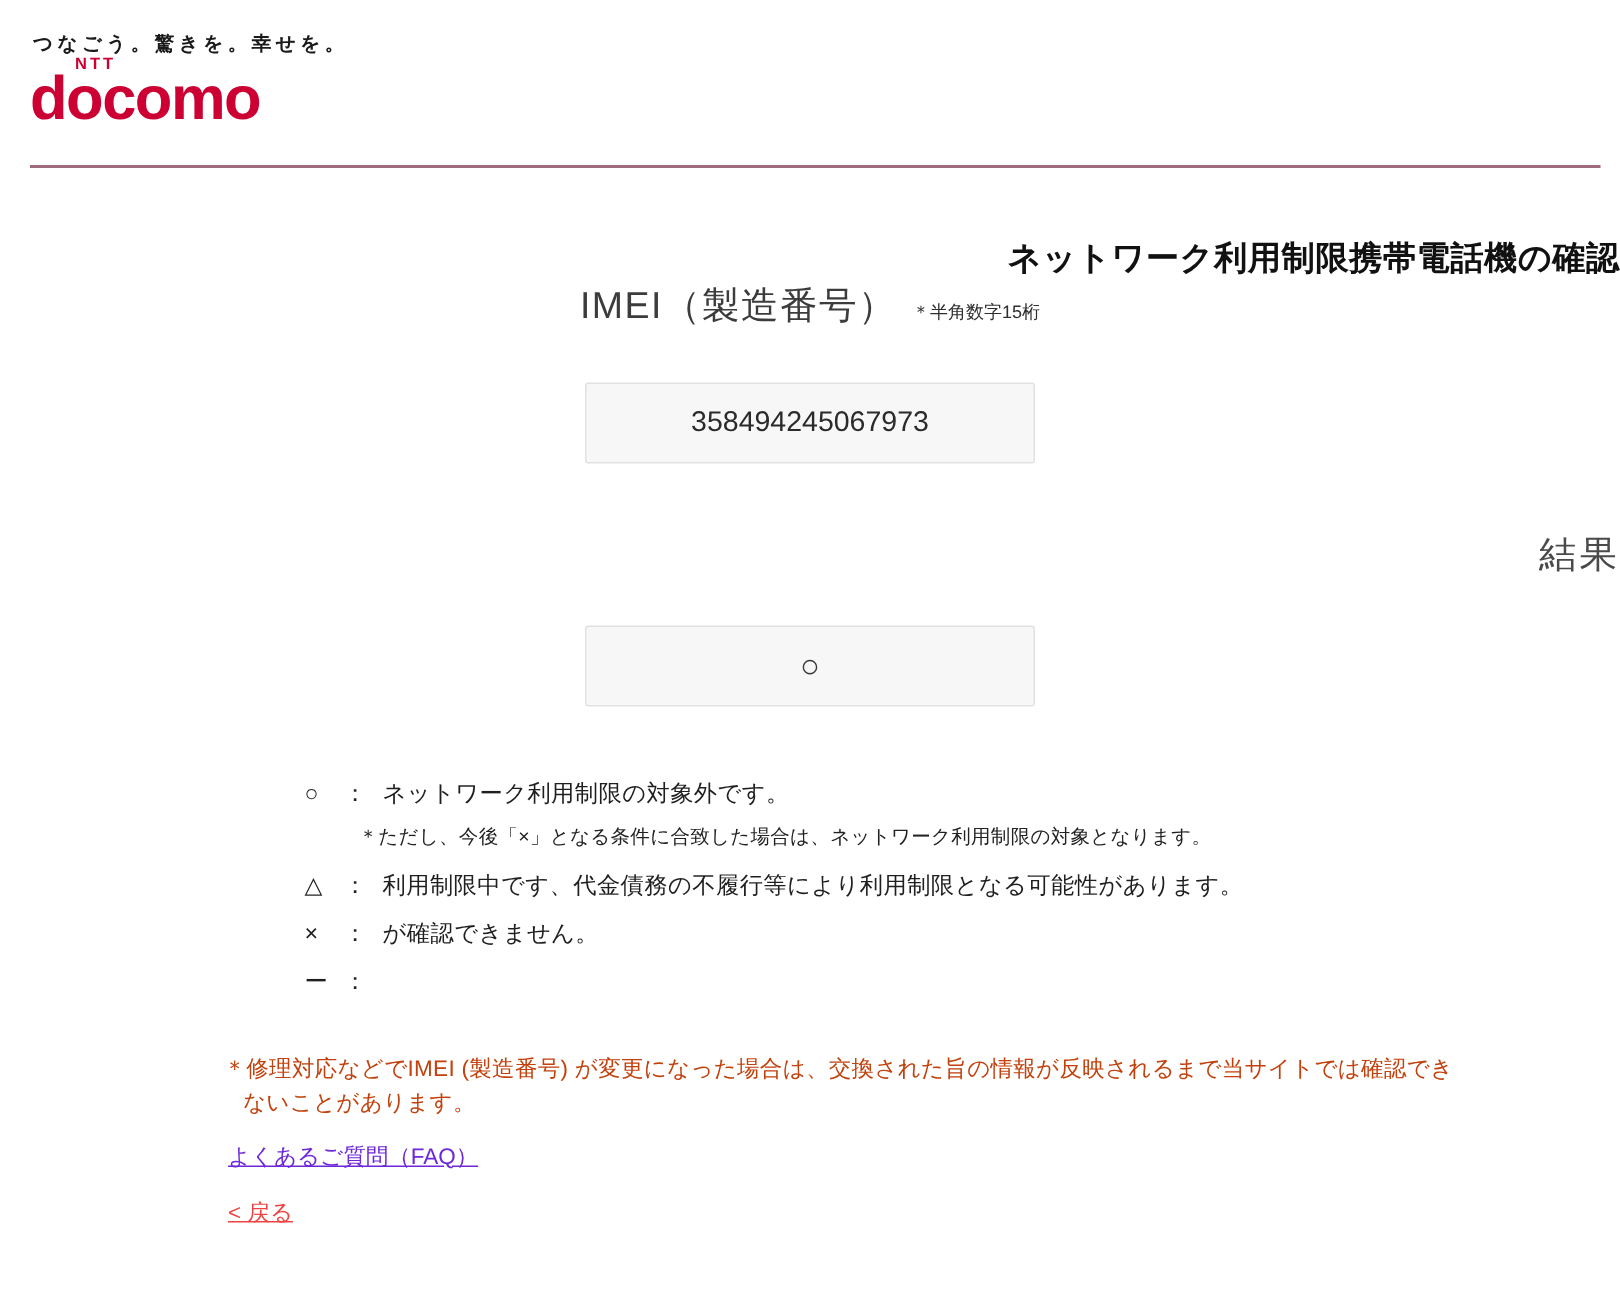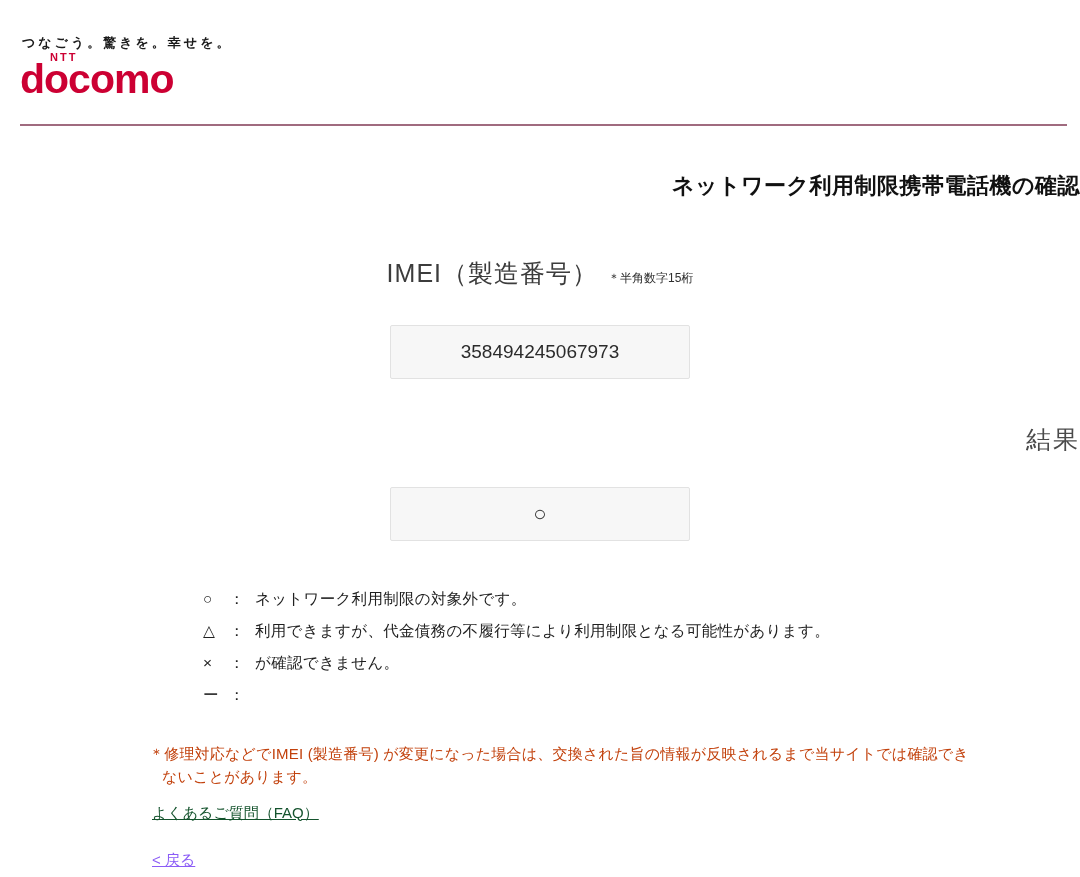--- a/index.html
+++ b/index.html
@@ -4,21 +4,21 @@
 <style>
   * { margin: 0; padding: 0; box-sizing: border-box; }
   html, body {
     width: 1080px;
     background: #ffffff;
     font-family: "Liberation Sans", "DejaVu Sans", sans-serif;
   }
   body { height: 877px; overflow: hidden; }
 
   
-  .header { padding-top: 34px; }
+  .header { padding-top: 20px; }
   .tagline {
     margin-left: 22px;
     font-size: 13px;
     font-weight: bold;
     color: #1a1a1a;
     letter-spacing: 3px;
   }
   .logo {
     position: relative;
     display: inline-block;
@@ -49,21 +49,20 @@
     margin: 45px 0 0 164px;
     font-size: 22px;
     font-weight: bold;
     color: #111111;
     letter-spacing: 0.5px;
     text-align: right;
   }
 
   
   .imei-heading {
-    margin-top: 56px;
     text-align: center;
     white-space: nowrap;
   }
   .imei-label {
     font-size: 25px;
     color: #3c3c3c;
     letter-spacing: 1px;
     vertical-align: baseline;
   }
   .imei-note {
@@ -143,22 +142,22 @@
     text-indent: -13px;
     letter-spacing: 0.2px;
   }
   .links { margin: 16px 0 0 152px; }
   .link {
     display: inline-block;
     font-size: 15px;
     text-decoration: underline;
     cursor: pointer;
   }
-  .link-faq { color: #14532d; }
-  .link-back { color: #8b5cf6; margin-top: 24px; }
+  .link-faq { color: #6d28d9; }
+  .link-back { color: #ef4444; margin-top: 14px; }
   .links .row { line-height: 1.0; }
   .links .row + .row { margin-top: 7px; }
 </style>
 </head>
 <body>
 
 <div class="header">
   <div class="tagline">つなごう。驚きを。幸せを。</div>
   <div class="logo">
     <span>d</span><span>o</span><span>como</span>
@@ -180,24 +179,25 @@
 <div class="value-box result-box">
   <span>○</span>
 </div>
 
 <div class="legend">
   <div class="legend-row">
     <span class="legend-symbol">○</span>
     <span class="legend-sep">：</span>
     <span class="legend-text">ネットワーク利用制限の対象外です。</span>
   </div>
+  <div class="legend-subnote">＊ただし、今後「×」となる条件に合致した場合は、ネットワーク利用制限の対象となります。</div>
   <div class="legend-row">
     <span class="legend-symbol">△</span>
     <span class="legend-sep">：</span>
-    <span class="legend-text">利用できますが、代金債務の不履行等により利用制限となる可能性があります。</span>
+    <span class="legend-text">利用制限中です、代金債務の不履行等により利用制限となる可能性があります。</span>
   </div>
   <div class="legend-row">
     <span class="legend-symbol">×</span>
     <span class="legend-sep">：</span>
     <span class="legend-text">が確認できません。</span>
   </div>
   <div class="legend-row">
     <span class="legend-symbol">ー</span>
     <span class="legend-sep">：</span>
   </div>

